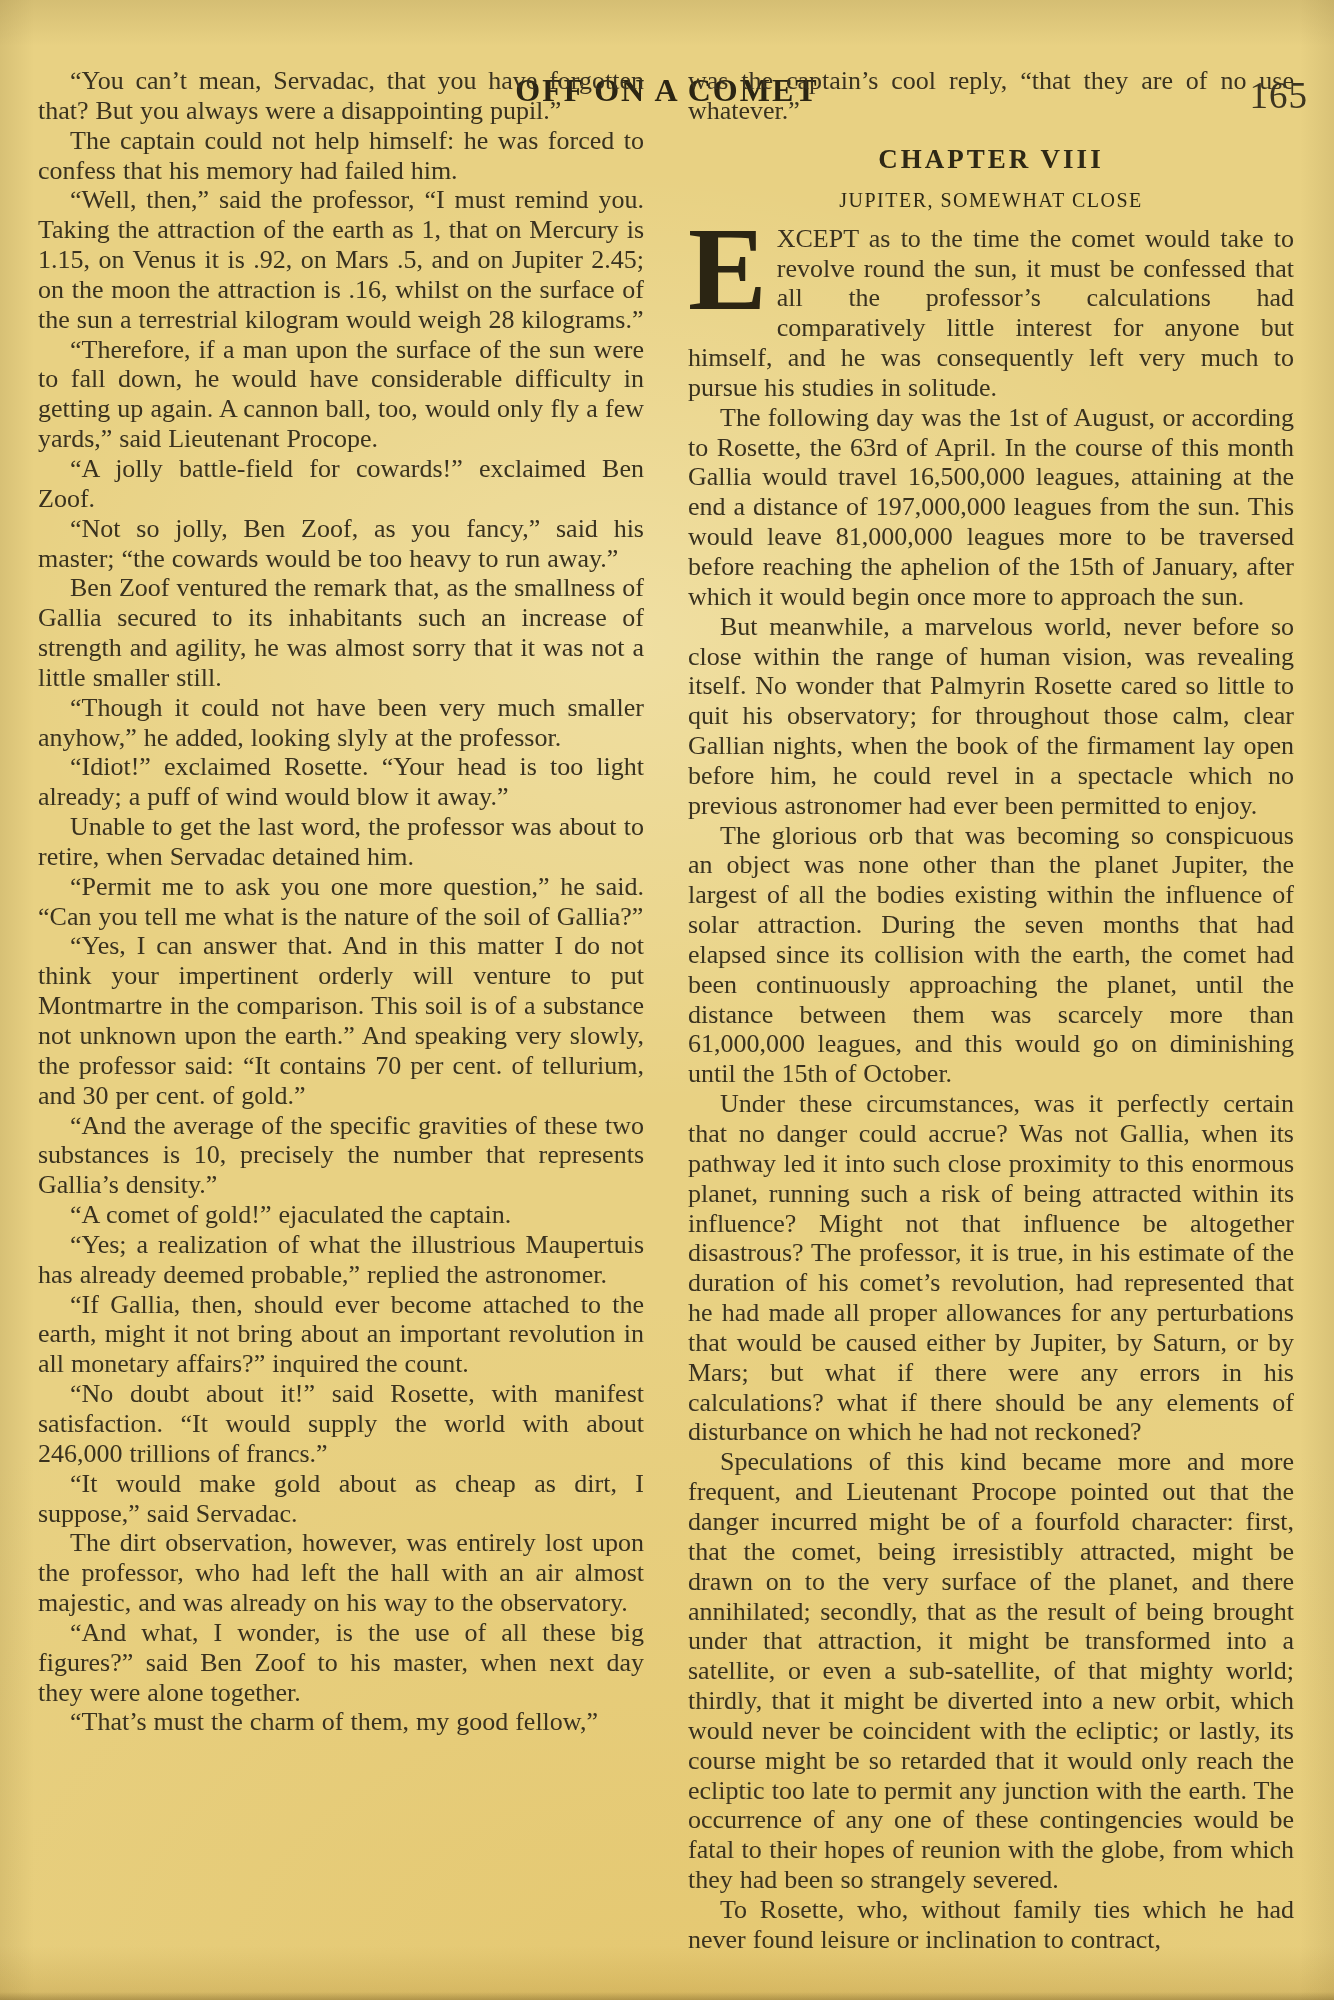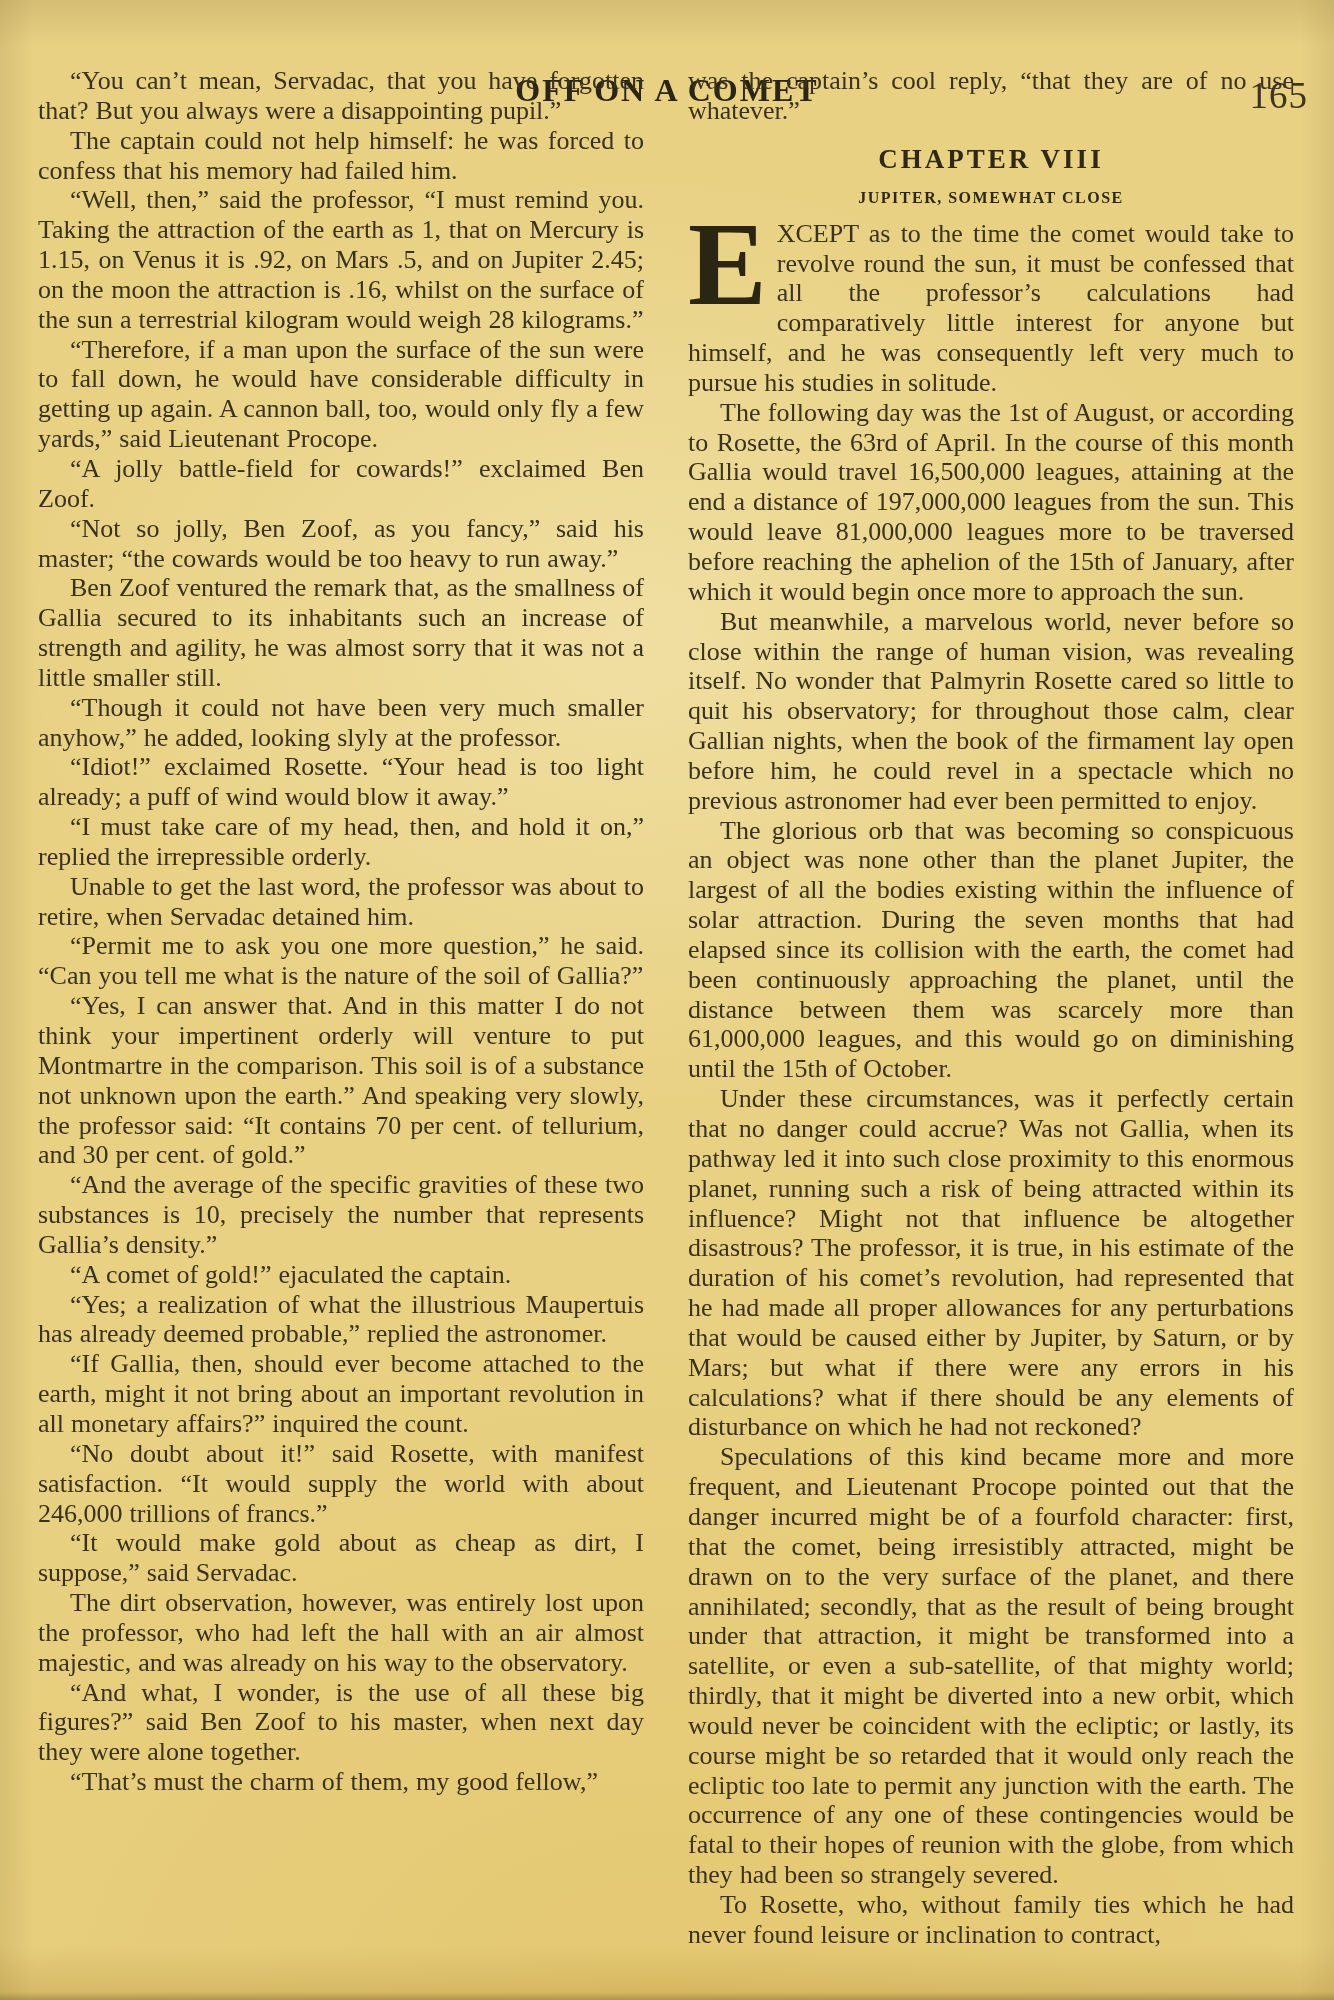--- a/index.html
+++ b/index.html
@@ -44,21 +44,21 @@
   }
   .indent{text-indent:32px;}
   h2.chapter{
     margin:18px 0 0 0;
     text-align:center;
     font-size:27px;font-weight:bold;letter-spacing:3px;color:#2e2815;
   }
   h3.chapter-sub{
     margin:14px 0 12px 0;
     text-align:center;
-    font-size:16px;font-weight:bold;letter-spacing:1.5px;color:#2e2815;
+    font-size:20px;font-weight:normal;letter-spacing:1.5px;color:#2e2815;
   }
   .dropcap{
     float:left;
     font-size:118px;
     line-height:86px;
     height:88px;
     margin:3px 10px 0 0;
     font-weight:bold;
     color:#2b2513;
   }
@@ -82,21 +82,20 @@
     <div class="col">
       <p class="para indent">“You can’t mean, Servadac, that you have forgotten that? But you always were a disappointing pupil.”</p>
       <p class="para indent">The captain could not help himself: he was forced to confess that his memory had failed him.</p>
       <p class="para indent">“Well, then,” said the professor, “I must remind you. Taking the attraction of the earth as 1, that on Mercury is 1.15, on Venus it is .92, on Mars .5, and on Jupiter 2.45; on the moon the attraction is .16, whilst on the surface of the sun a terrestrial kilogram would weigh 28 kilograms.”</p>
       <p class="para indent">“Therefore, if a man upon the surface of the sun were to fall down, he would have considerable difficulty in getting up again. A cannon ball, too, would only fly a few yards,” said Lieutenant Procope.</p>
       <p class="para indent">“A jolly battle-field for cowards!” exclaimed Ben Zoof.</p>
       <p class="para indent">“Not so jolly, Ben Zoof, as you fancy,” said his master; “the cowards would be too heavy to run away.”</p>
       <p class="para indent">Ben Zoof ventured the remark that, as the smallness of Gallia secured to its inhabitants such an increase of strength and agility, he was almost sorry that it was not a little smaller still.</p>
       <p class="para indent">“Though it could not have been very much smaller anyhow,” he added, looking slyly at the professor.</p>
       <p class="para indent">“Idiot!” exclaimed Rosette. “Your head is too light already; a puff of wind would blow it away.”</p>
-      <p class="para indent">“I must take care of my head, then, and hold it on,” replied the irrepressible orderly.</p>
       <p class="para indent">Unable to get the last word, the professor was about to retire, when Servadac detained him.</p>
       <p class="para indent">“Permit me to ask you one more question,” he said. “Can you tell me what is the nature of the soil of Gallia?”</p>
       <p class="para indent">“Yes, I can answer that. And in this matter I do not think your impertinent orderly will venture to put Montmartre in the comparison. This soil is of a substance not unknown upon the earth.” And speaking very slowly, the professor said: “It contains 70 per cent. of tellurium, and 30 per cent. of gold.”</p>
       <p class="para indent">“And the average of the specific gravities of these two substances is 10, precisely the number that represents Gallia’s density.”</p>
       <p class="para indent">“A comet of gold!” ejaculated the captain.</p>
       <p class="para indent">“Yes; a realization of what the illustrious Maupertuis has already deemed probable,” replied the astronomer.</p>
       <p class="para indent">“If Gallia, then, should ever become attached to the earth, might it not bring about an important revolution in all monetary affairs?” inquired the count.</p>
       <p class="para indent">“No doubt about it!” said Rosette, with manifest satisfaction. “It would supply the world with about 246,000 trillions of francs.”</p>
       <p class="para indent">“It would make gold about as cheap as dirt, I suppose,” said Servadac.</p>
       <p class="para indent">The dirt observation, however, was entirely lost upon the professor, who had left the hall with an air almost majestic, and was already on his way to the observatory.</p>

